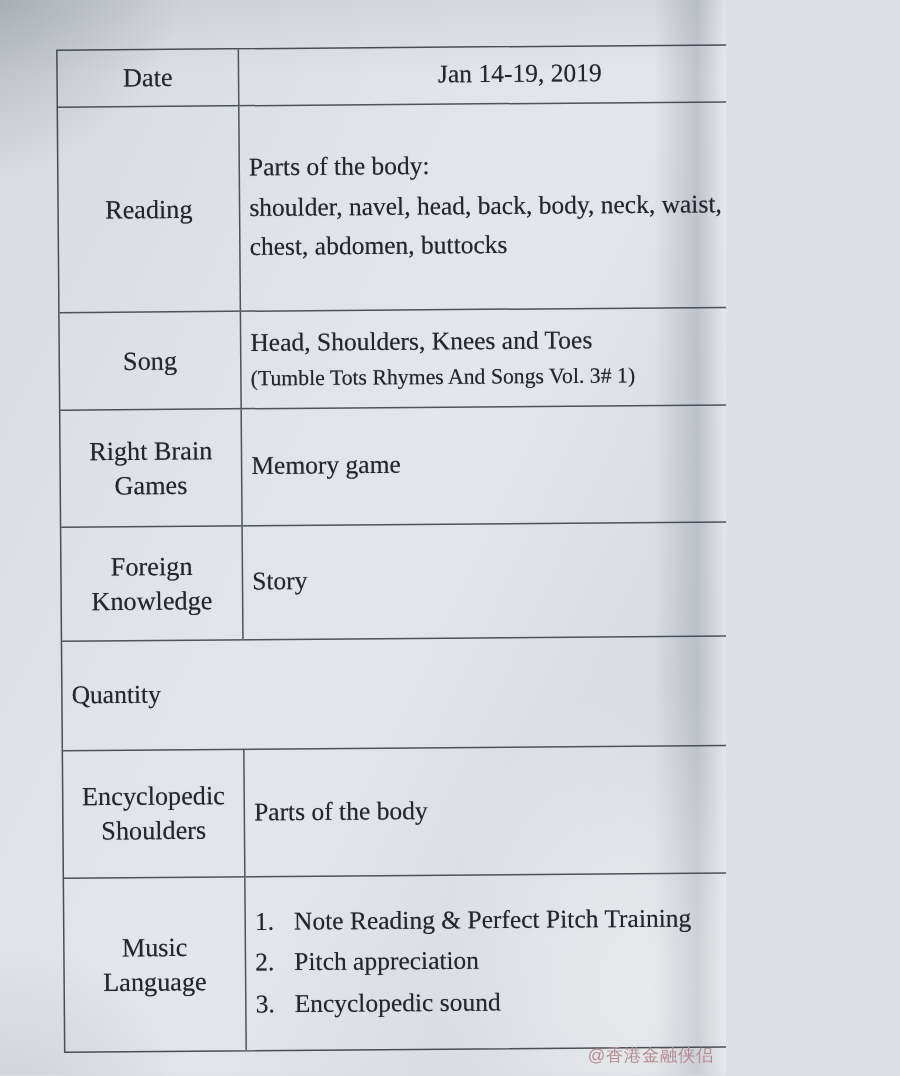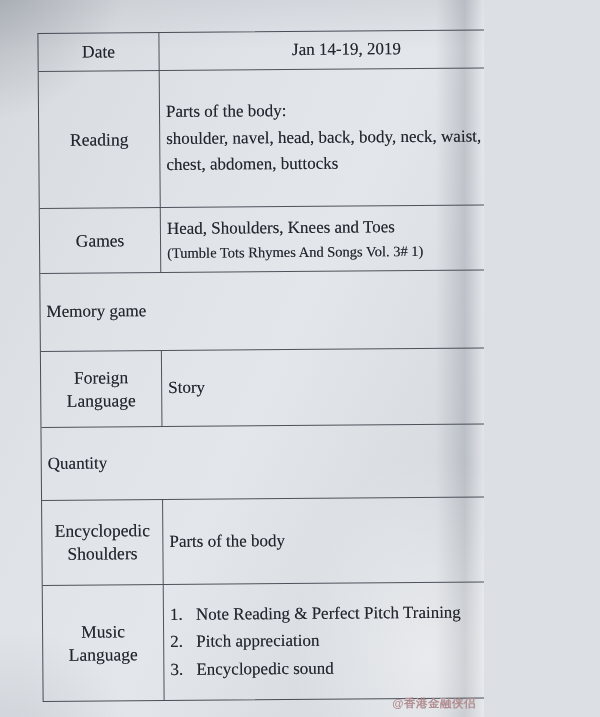--- a/index.html
+++ b/index.html
@@ -82,21 +82,20 @@
   .music-item .num { flex: 0 0 26px; }
 
   .watermark {
     position: absolute;
     right: 8px;
     bottom: 6px;
     font-family: "Liberation Sans", sans-serif;
     font-size: 11.5px;
     letter-spacing: 0.5px;
     color: #b28e92;
-    font-weight: bold;
   }
 </style>
 </head>
 <body>
 
 <div class="photo">
 
   <div class="doc-table">
 
     <div class="row h-date">
@@ -109,35 +108,36 @@
     <div class="row h-reading">
       <div class="cell-label">Reading</div>
       <div class="cell-value">
         <span class="txt-line">Parts of the body:</span>
         <span class="txt-line">shoulder, navel, head, back, body, neck, waist,</span>
         <span class="txt-line">chest, abdomen, buttocks</span>
       </div>
     </div>
 
     <div class="row h-song">
-      <div class="cell-label">Games</div>
+      <div class="cell-label">Song</div>
       <div class="cell-value">
         <span class="txt-line">Head, Shoulders, Knees and Toes</span>
         <span class="song-sub">(Tumble Tots Rhymes And Songs Vol. 3# 1)</span>
       </div>
     </div>
 
     <div class="row h-rbg">
+      <div class="cell-label">Right Brain Games</div>
       <div class="cell-value">
         <span class="txt-line">Memory game</span>
       </div>
     </div>
 
     <div class="row h-foreign">
-      <div class="cell-label">Foreign Language</div>
+      <div class="cell-label">Foreign Knowledge</div>
       <div class="cell-value">
         <span class="txt-line">Story</span>
       </div>
     </div>
 
     <div class="row h-math">
       <div class="cell-value">
         <span class="txt-line">Quantity</span>
       </div>
     </div>

